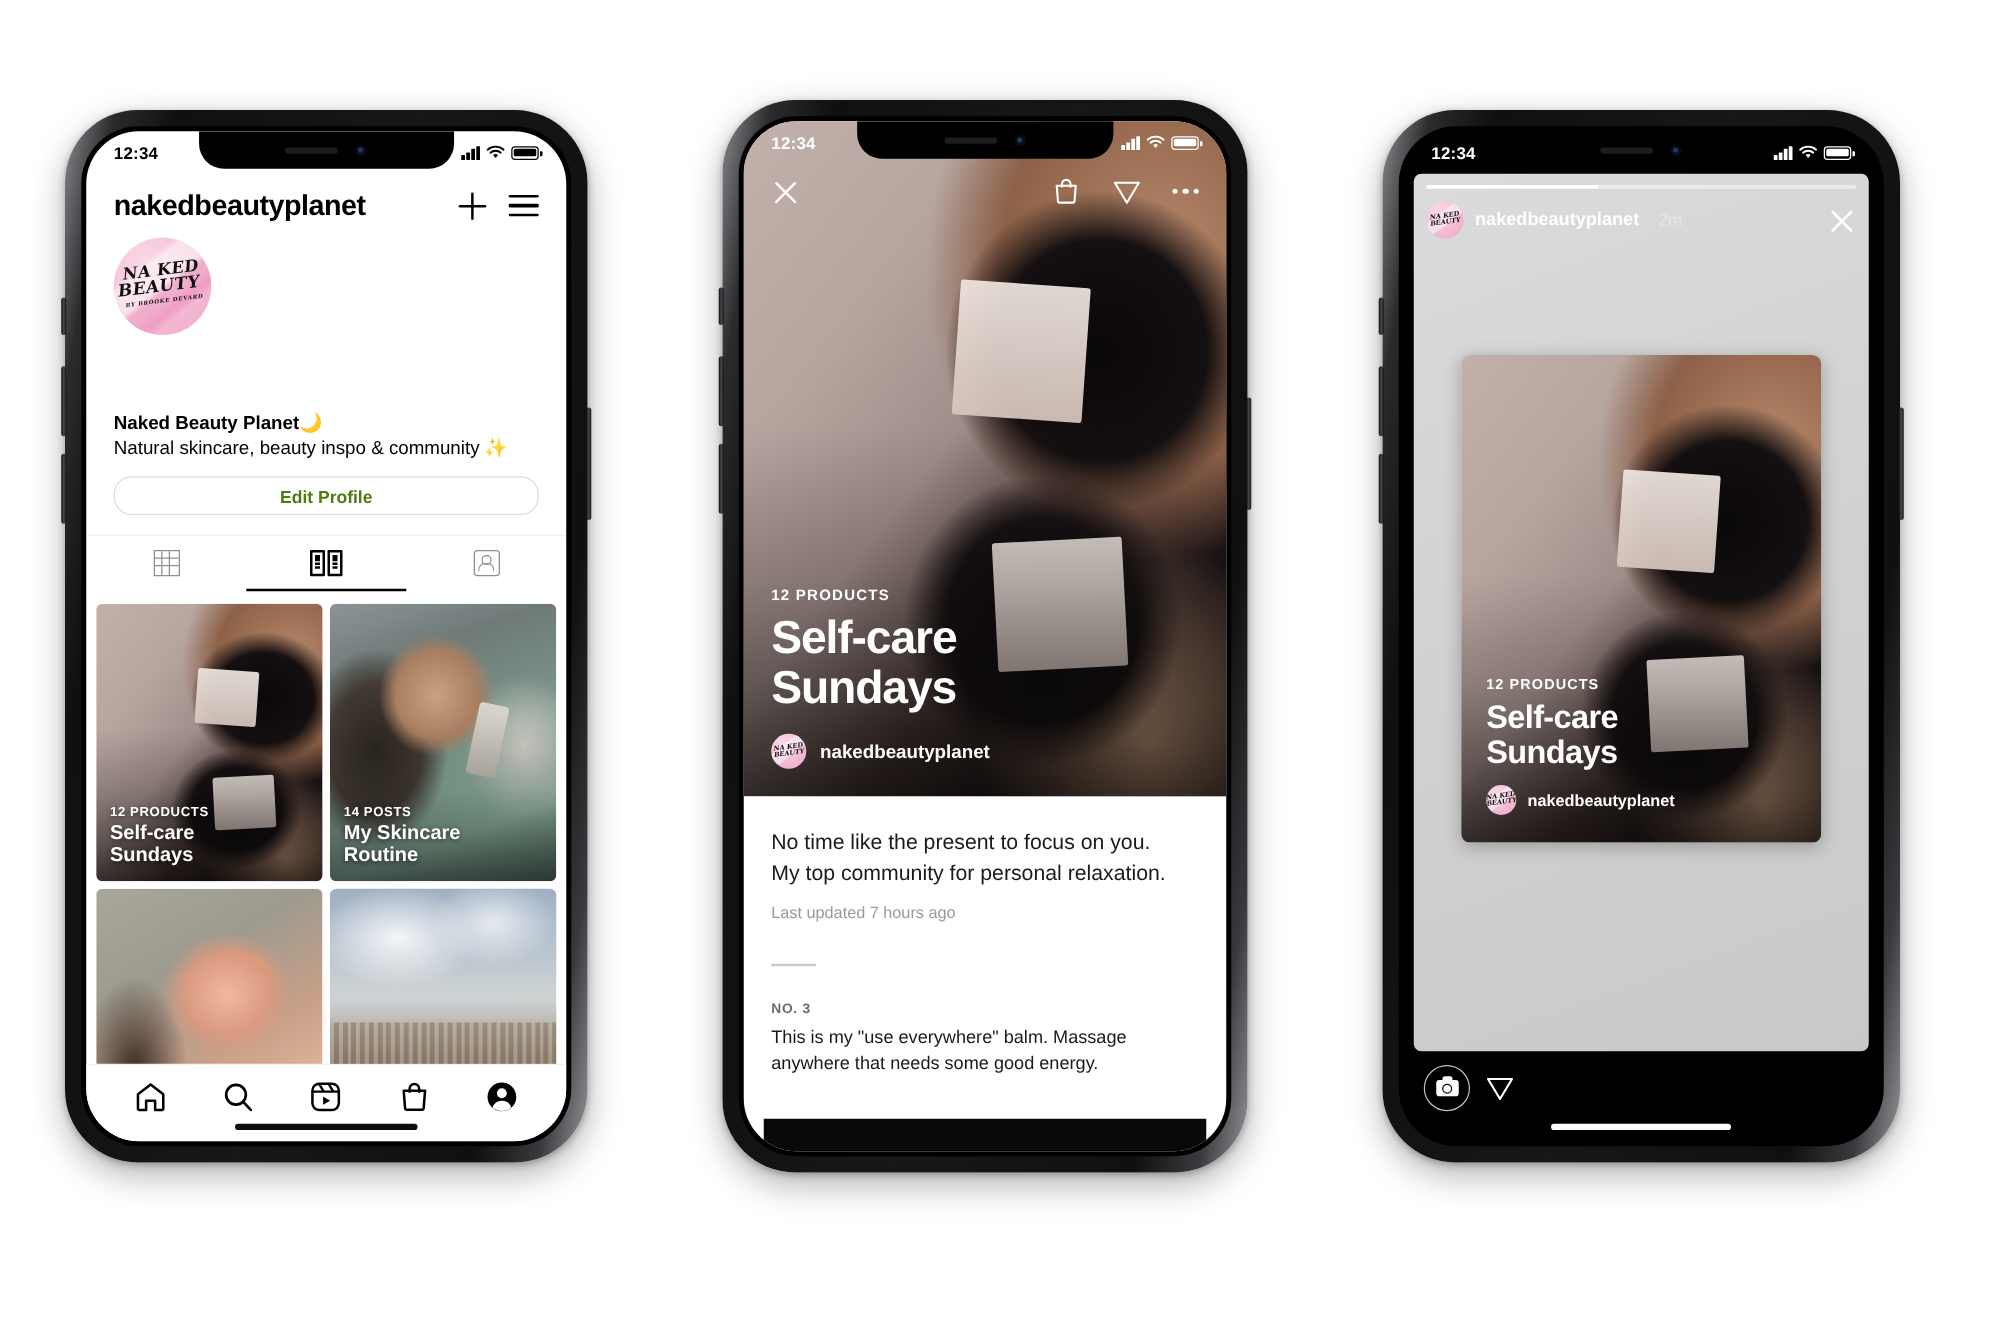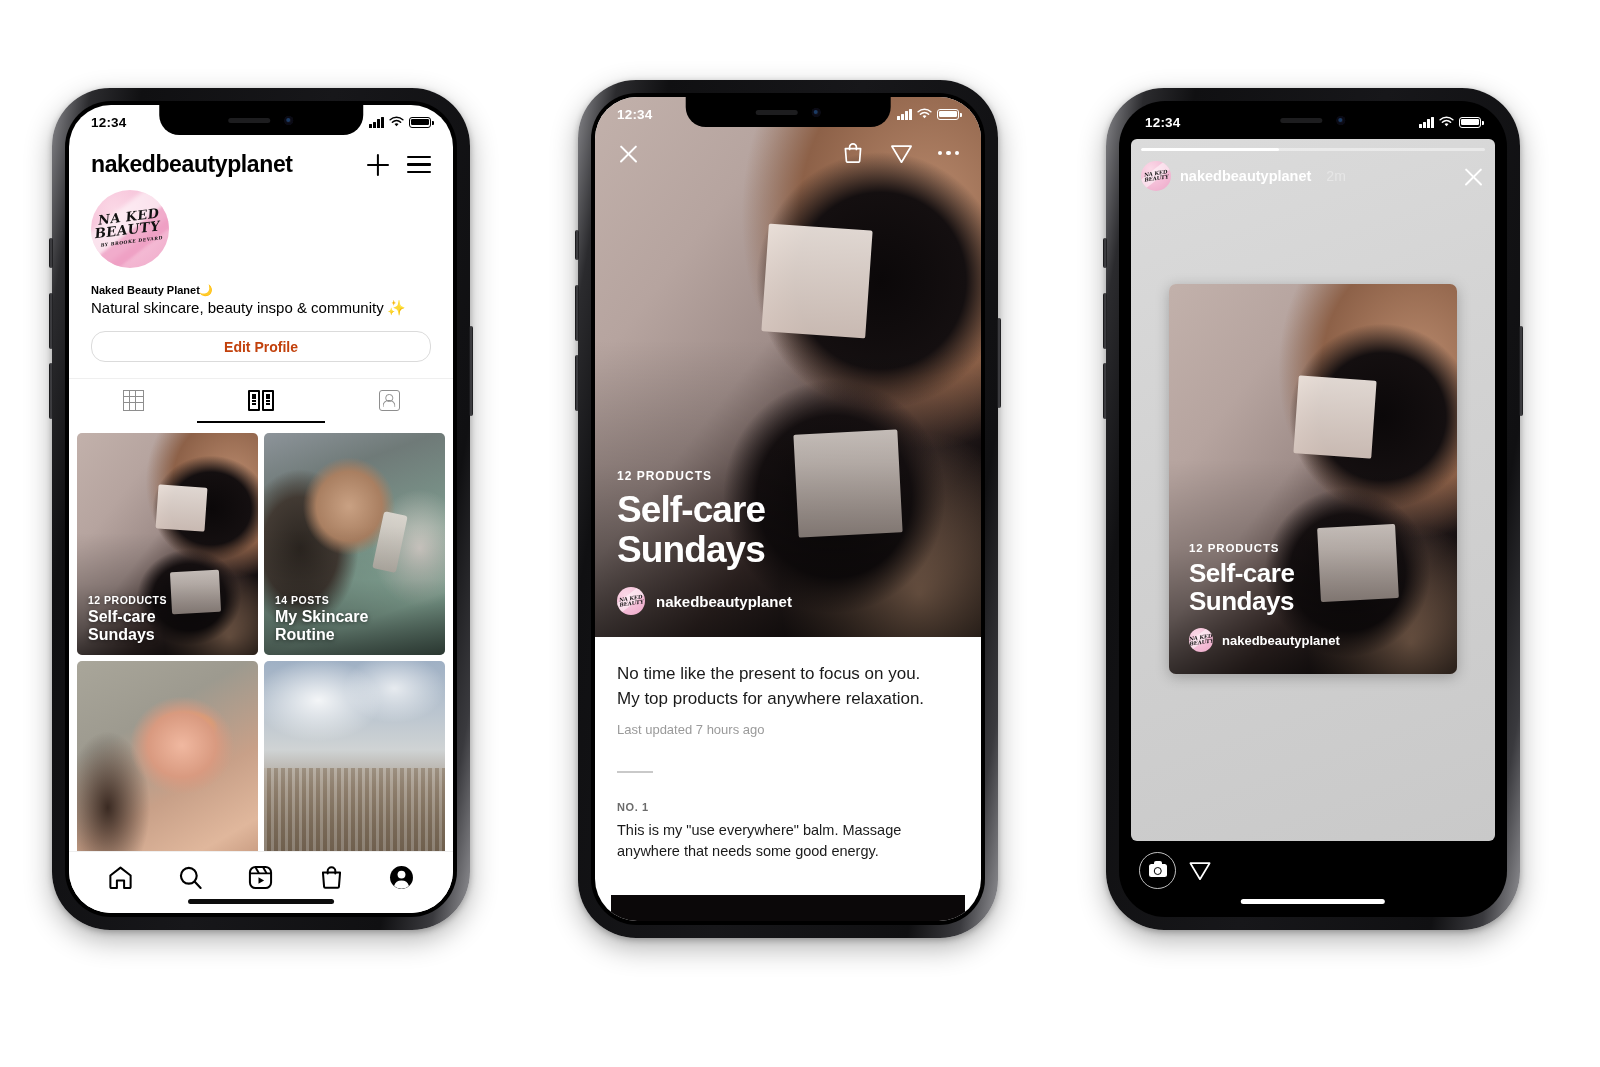--- a/index.html
+++ b/index.html
@@ -102,28 +102,28 @@
   }
   .avatar .logo-txt .l2 { display:block; font-size: 13.5px; margin-left: -6px; }
   .avatar .logo-txt .l3 { display:block; font-size: 4.4px; letter-spacing: .6px; margin-top: 1px; }
 
   .stat-group { display:flex; flex:1; justify-content: space-around; padding-left: 16px; }
   .stat { text-align:center; }
   .stat .num { font-size: 19px; font-weight: bold; color:#000; letter-spacing:-.3px; }
   .stat .lbl { font-size: 14px; color:#000; margin-top: 2px; }
 
   .p1-bio { padding: 16px 22px 0 22px; }
-  .bio-name { font-size: 11px; font-weight: bold; color:#000; }
+  .bio-name { font-size: 15px; font-weight: bold; color:#000;margin-top:45px; }
   .bio-text { font-size: 15px; color:#000; margin-top: 2px; }
   .emoji { font-family:"DejaVu Sans", sans-serif; }
 
   .edit-btn {
     margin: 14px 22px 0 22px; height: 31px; border: 1px solid #dbdbdb; border-radius: 14px;
     display:flex; align-items:center; justify-content:center;
-    font-size: 14px; font-weight: bold; color:#c2410c; background:#fff;
+    font-size: 14px; font-weight: bold; color:#4d7c0f; background:#fff;
   }
 
   .p1-tabs { display:flex; margin-top: 16px; border-top: 1px solid #efefef; }
   .p1-tab { flex:1; display:flex; align-items:center; justify-content:center; height: 44px; border-bottom: 2px solid transparent; }
   .p1-tab.active { border-bottom-color: #000; }
   .ic-grid { width:21px;height:21px;border:1.8px solid #8e8e8e; display:grid; grid-template-columns:1fr 1fr 1fr; grid-template-rows:1fr 1fr 1fr; }
   .ic-grid span { border-right:1.4px solid #8e8e8e; border-bottom:1.4px solid #8e8e8e; }
   .ic-grid span:nth-child(3n){border-right:none} .ic-grid span:nth-child(n+7){border-bottom:none}
   .ic-guide { width: 26px; height: 21px; display:flex; gap:2px; }
   .ic-guide .pg { flex:1; border:2px solid #000; border-radius:1px; padding:2.5px 2px; display:flex; flex-direction:column; gap:1.6px; }
@@ -459,25 +459,25 @@
                   </div>
                 </div>
               <div class="name">nakedbeautyplanet</div>
             </div>
           </div>
         </div>
 
         <div class="p2-content">
           <div class="p2-lead">
             <span>No time like the present to focus on you.</span><br>
-            <span>My top products for anywhere relaxation.</span>
+            <span>My top community for personal relaxation.</span>
           </div>
           <div class="p2-updated">Last updated 7 hours ago</div>
           <div class="p2-rule"></div>
-          <div class="p2-no">NO. 1</div>
+          <div class="p2-no">NO. 3</div>
           <div class="p2-proddesc">
             <span>This is my "use everywhere" balm. Massage</span><br>
             <span>anywhere that needs some good energy.</span>
           </div>
         </div>
         <div class="p2-nextimg"></div>
       </div>
     </div>
   </div>
 

